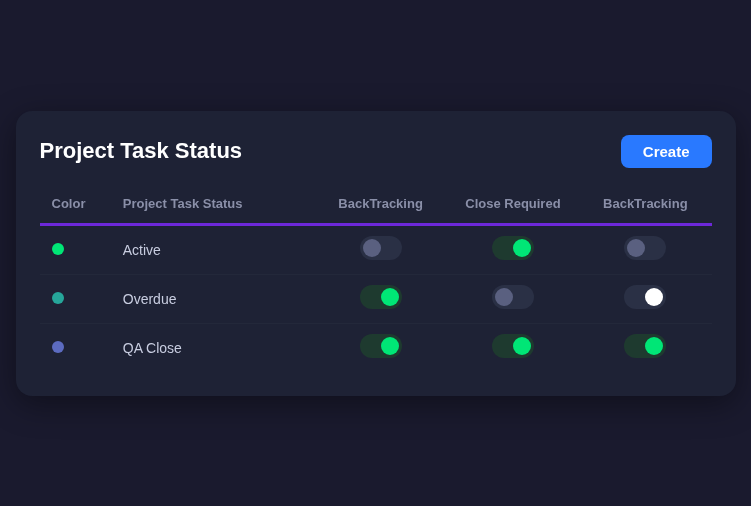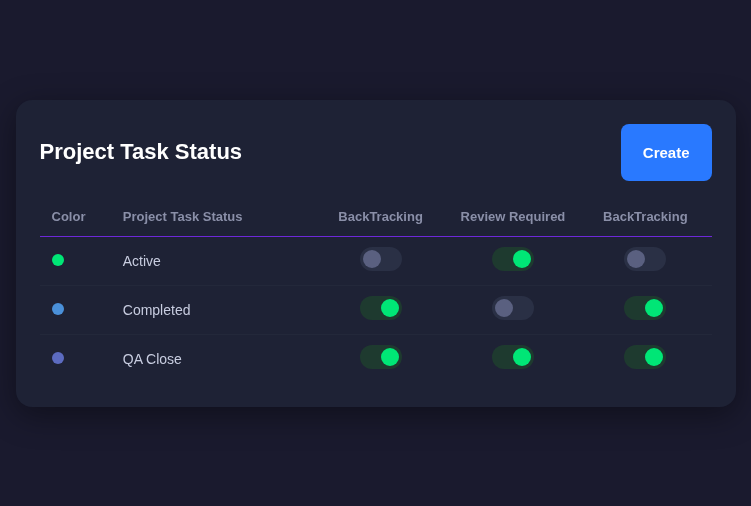--- a/index.html
+++ b/index.html
@@ -27,36 +27,36 @@
     .header-title {
       color: #ffffff;
       font-size: 22px;
       font-weight: 700;
     }
     .create-btn {
       background: #2979ff;
       color: #fff;
       border: none;
       border-radius: 8px;
-      padding: 20px 22px;
+      padding: 8px 22px;
       font-size: 15px;
       font-weight: 600;
       cursor: pointer;
     }
     table {
       width: 100%;
       border-collapse: collapse;
     }
     thead tr th {
       color: #8a8fa8;
       font-size: 13px;
       font-weight: 600;
       text-align: left;
       padding: 8px 12px 12px 12px;
-      border-bottom: 1px solid #6d28d9;
+      border-bottom: 3px solid #6d28d9;
     }
     tbody tr td {
       padding: 10px 12px;
       border-bottom: 1px solid #23283a;
       vertical-align: middle;
     }
     tbody tr:last-child td { border-bottom: none; }
     .col-color { width: 70px; }
     .col-status { width: 200px; }
     .col-toggle { width: 130px; text-align: center; }
@@ -118,48 +118,48 @@
   <div class="header">
     <span class="header-title">Project Task Status</span>
     <button class="create-btn">Create</button>
   </div>
   <table>
     <thead>
       <tr>
         <th class="col-color">Color</th>
         <th class="col-status">Project Task Status</th>
         <th class="col-toggle">BackTracking</th>
-        <th class="col-toggle">Review Required</th>
+        <th class="col-toggle">Close Required</th>
         <th class="col-toggle">BackTracking</th>
       </tr>
     </thead>
     <tbody id="table-body">
     <tr>
           <td class="col-color"><span class="dot" style="background: rgb(0, 230, 118);"></span></td>
           <td class="col-status"><span class="task-name">Active</span></td>
           <td class="col-toggle"><span class="toggle off">
               <span class="knob"></span>
             </span></td>
           <td class="col-toggle"><span class="toggle on">
               <span class="knob"></span>
             </span></td>
           <td class="col-toggle"><span class="toggle off">
               <span class="knob"></span>
             </span></td>
         </tr>
         <tr>
-          <td class="col-color"><span class="dot" style="background: rgb(74, 144, 217);"></span></td>
-          <td class="col-status"><span class="task-name">Completed</span></td>
+          <td class="col-color"><span class="dot" style="background: rgb(38, 166, 154);"></span></td>
+          <td class="col-status"><span class="task-name">Overdue</span></td>
           <td class="col-toggle"><span class="toggle on">
               <span class="knob"></span>
             </span></td>
           <td class="col-toggle"><span class="toggle off">
               <span class="knob"></span>
             </span></td>
-          <td class="col-toggle"><span class="toggle on">
+          <td class="col-toggle"><span class="toggle on-white">
               <span class="knob"></span>
             </span></td>
         </tr>
         <tr>
           <td class="col-color"><span class="dot" style="background: rgb(92, 107, 192);"></span></td>
           <td class="col-status"><span class="task-name">QA Close</span></td>
           <td class="col-toggle"><span class="toggle on">
               <span class="knob"></span>
             </span></td>
           <td class="col-toggle"><span class="toggle on">

